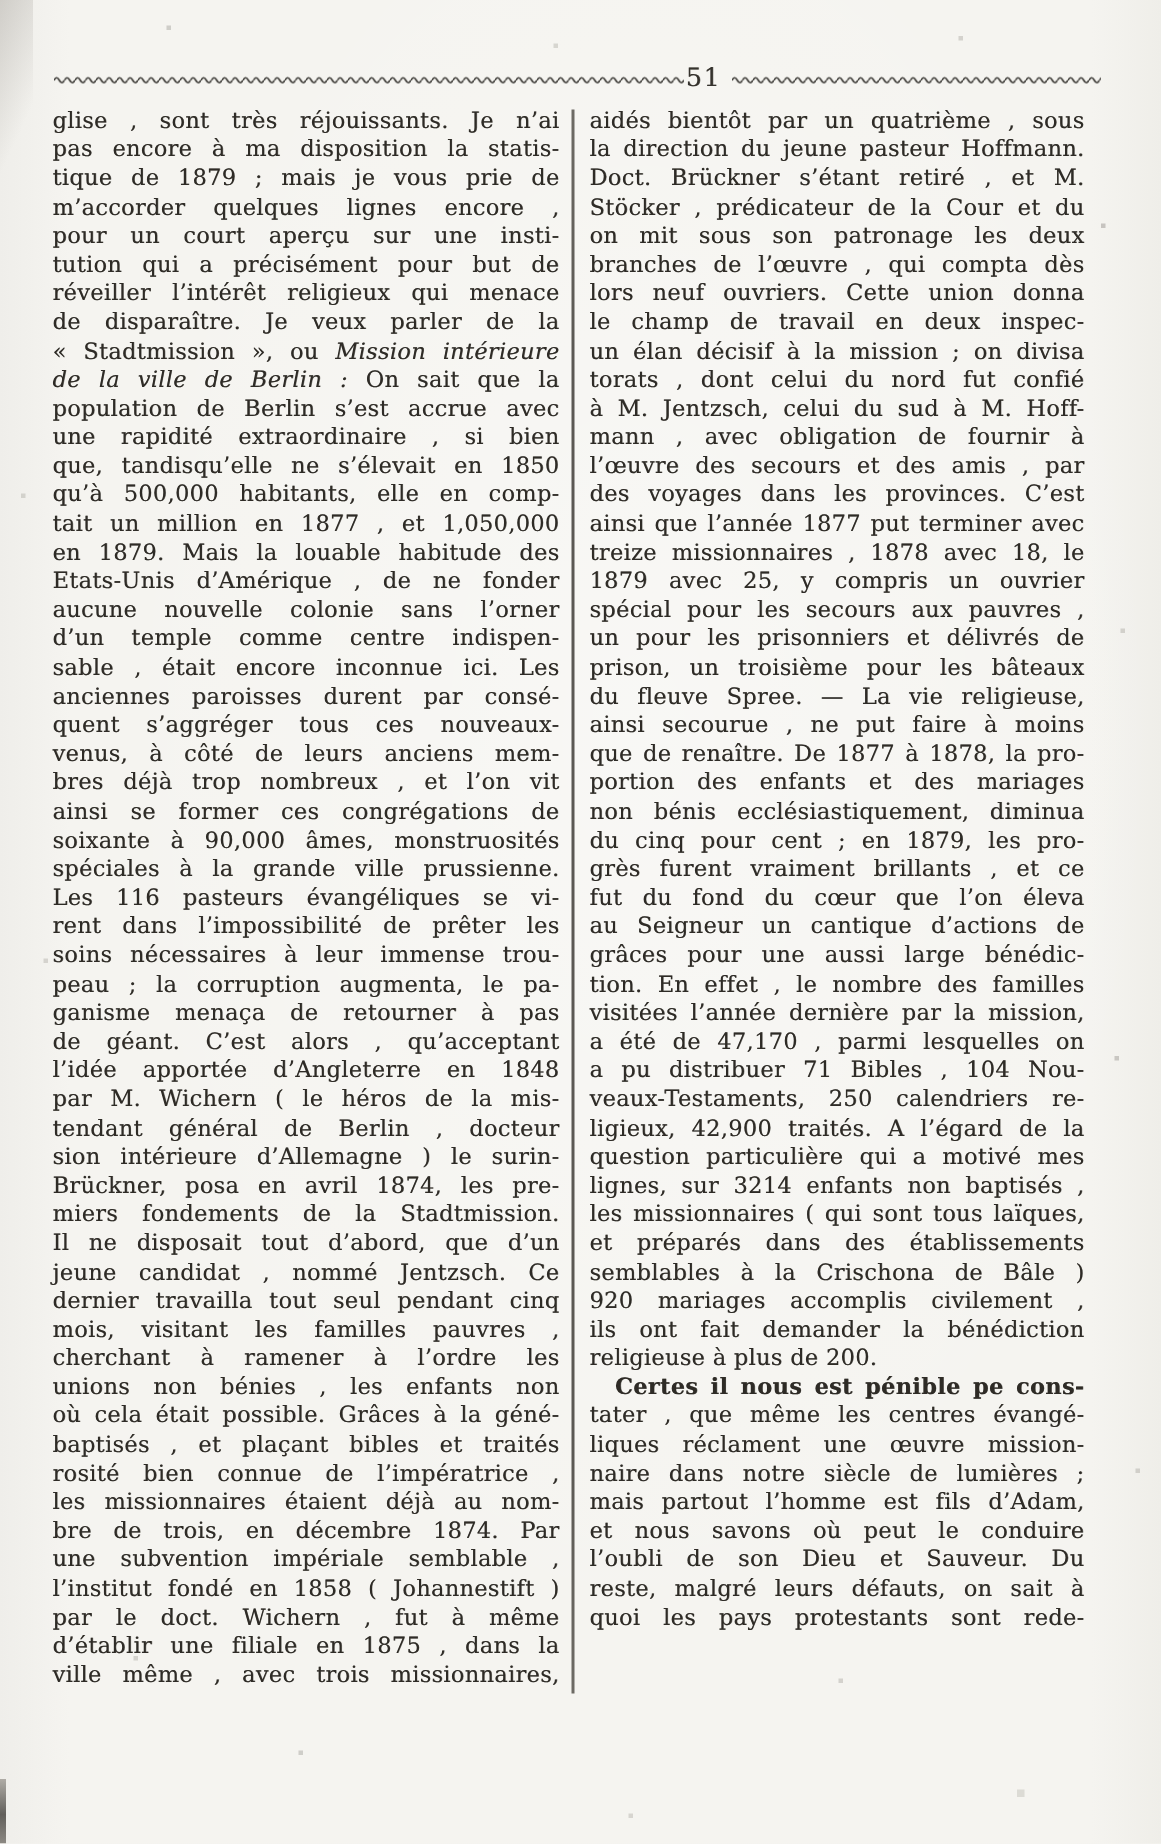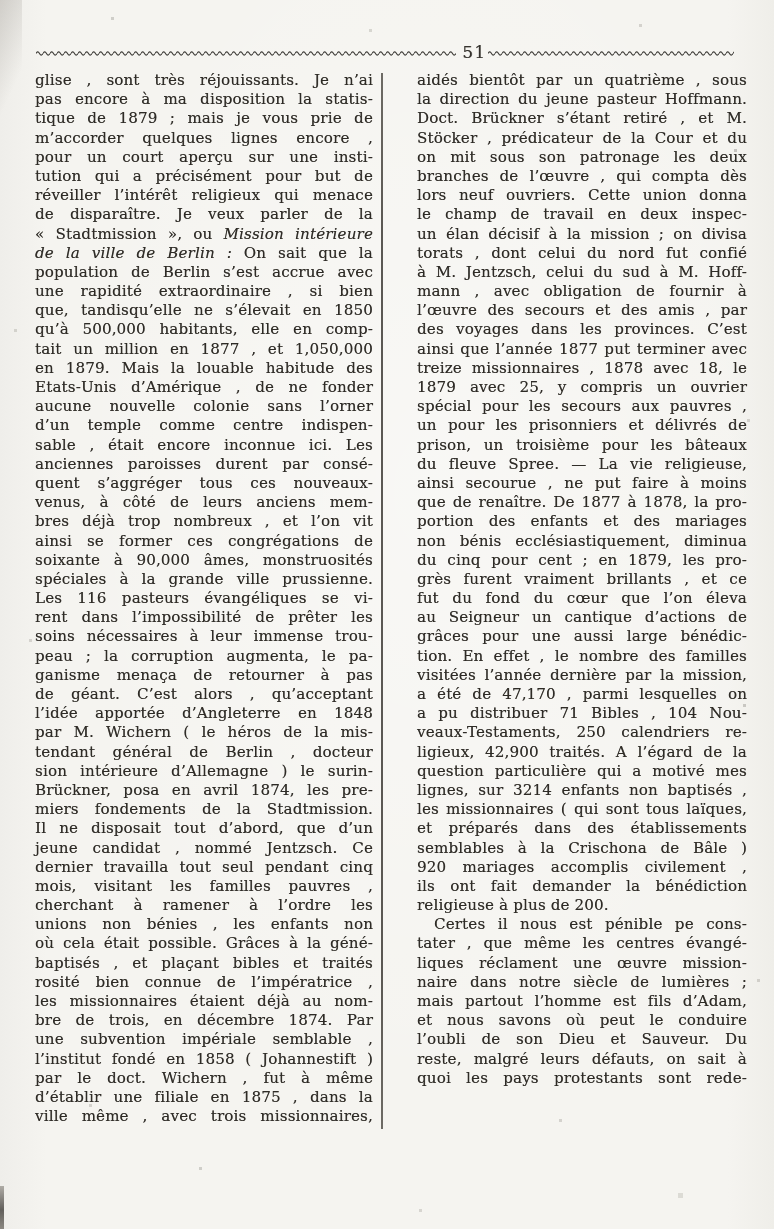--- a/index.html
+++ b/index.html
@@ -34,46 +34,46 @@
     top: 7px;
     height: 8px;
   }
   .wave-left  { left: 36px;  width: 420px; }
   .wave-right { left: 488px; width: 246px; }
   .page-number {
     position: absolute;
     left: 452px;
     top: 0px;
     width: 34px;
-    text-align: right;
+    text-align: center;
     font-size: 17px;
     letter-spacing: 1px;
     color: #35322d;
     text-shadow: 0.3px 0.3px 0.4px rgba(46,43,38,0.5);
   }
   .column {
     position: absolute;
     top: 71px;
   }
   .col-left  { left: 35px;  width: 338px; }
-  .col-right { left: 393px; width: 330px; margin-left: 24px; }
+  .col-right { left: 393px; width: 330px; }
   .line {
     font-size: 15px;
     line-height: 19.2px;
     height: 19.2px;
     letter-spacing: 0.2px;
     text-align: justify;
     text-align-last: justify;
     white-space: normal;
     overflow: visible;
     color: #2e2b26;
     text-shadow: 0.25px 0.25px 0.35px rgba(46,43,38,0.55);
   }
   .line.no-justify { text-align-last: left; }
-  .line.indent { text-indent: 17px; }
+  .line.indent { text-indent: 17px; font-weight: bold; }
   .italic { font-style: italic; }
   .divider {
     position: absolute;
     left: 381px;
     top: 73px;
     width: 2px;
     height: 1056px;
     background: linear-gradient(#55524c, #3f3c37 15%, #3f3c37 85%, #55524c);
     opacity: 0.85;
   }

